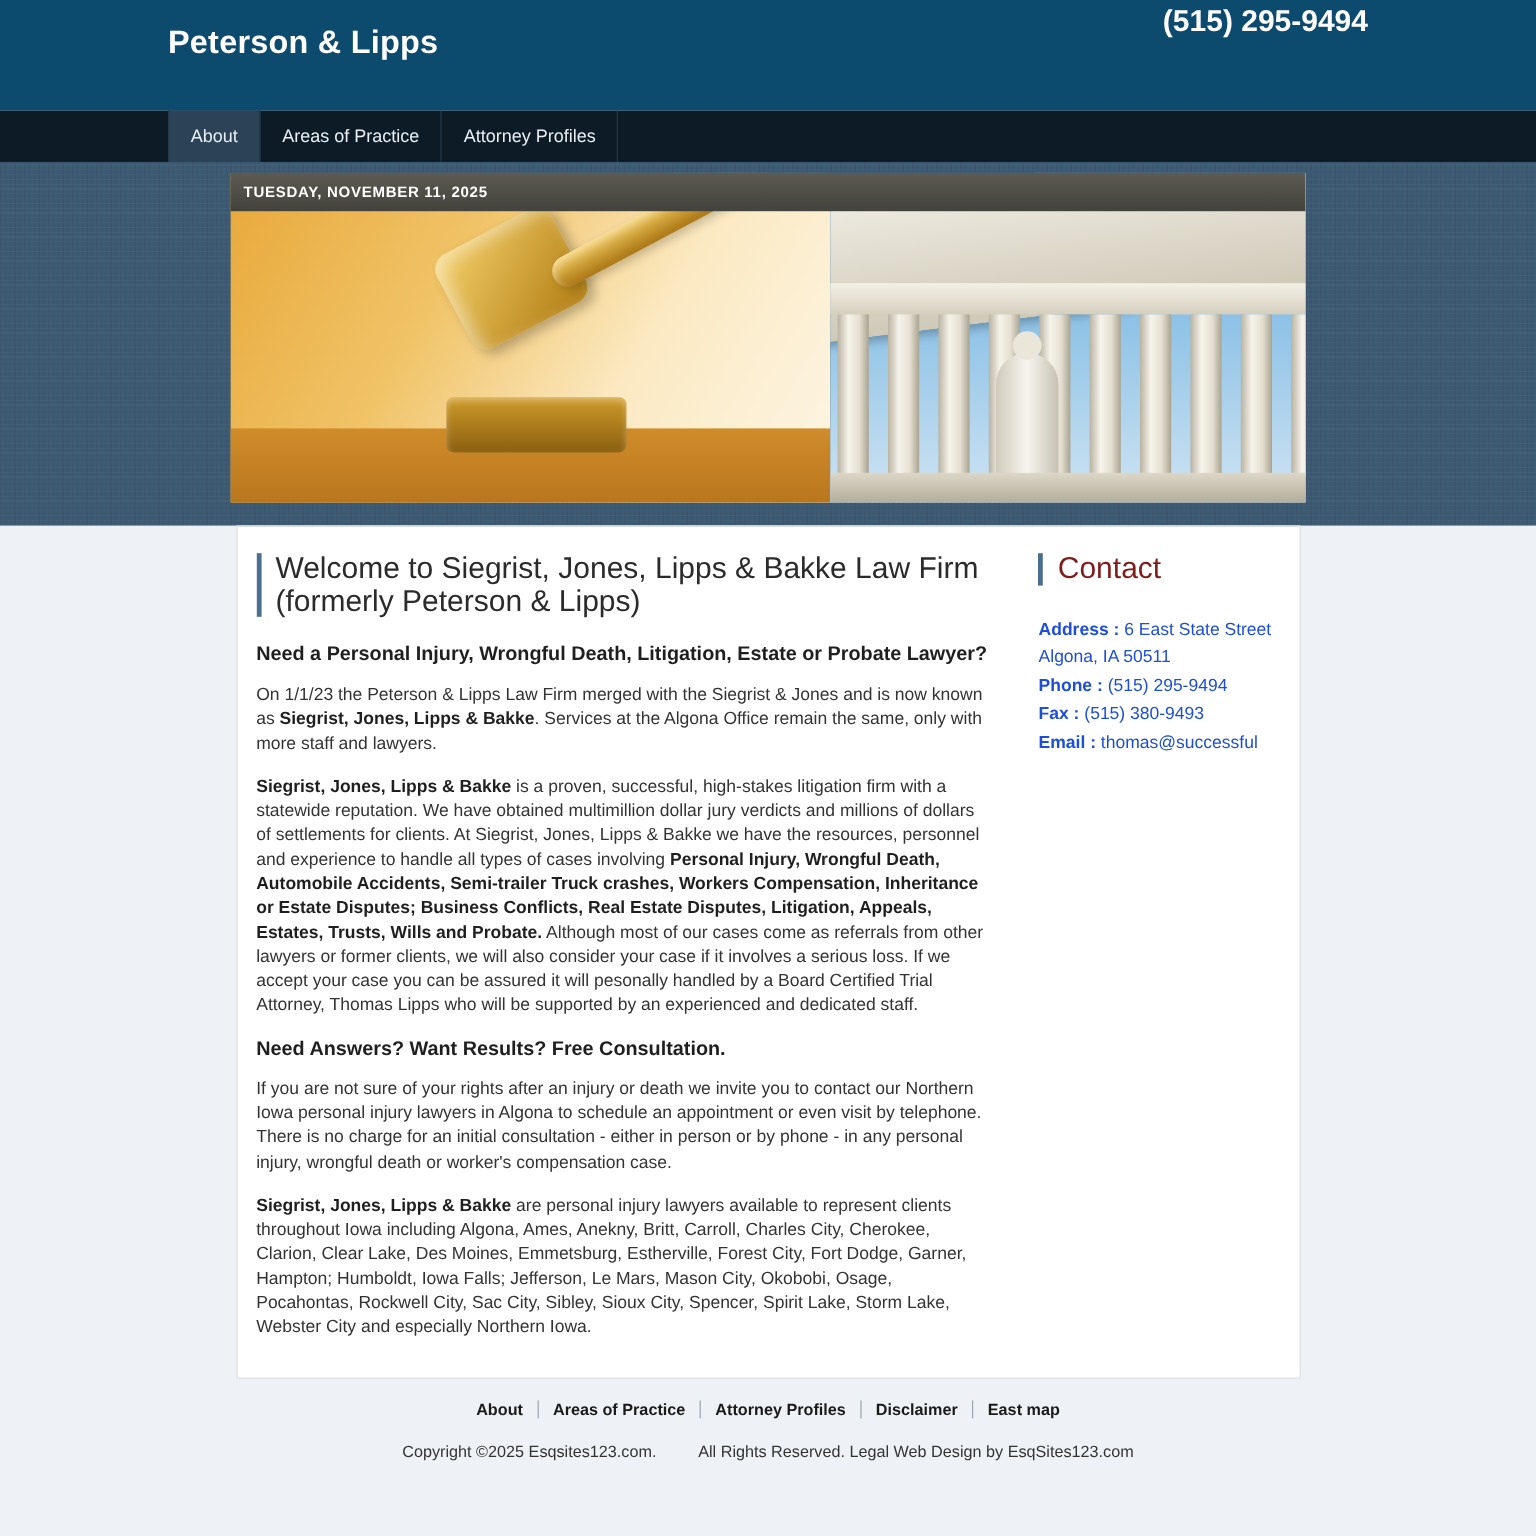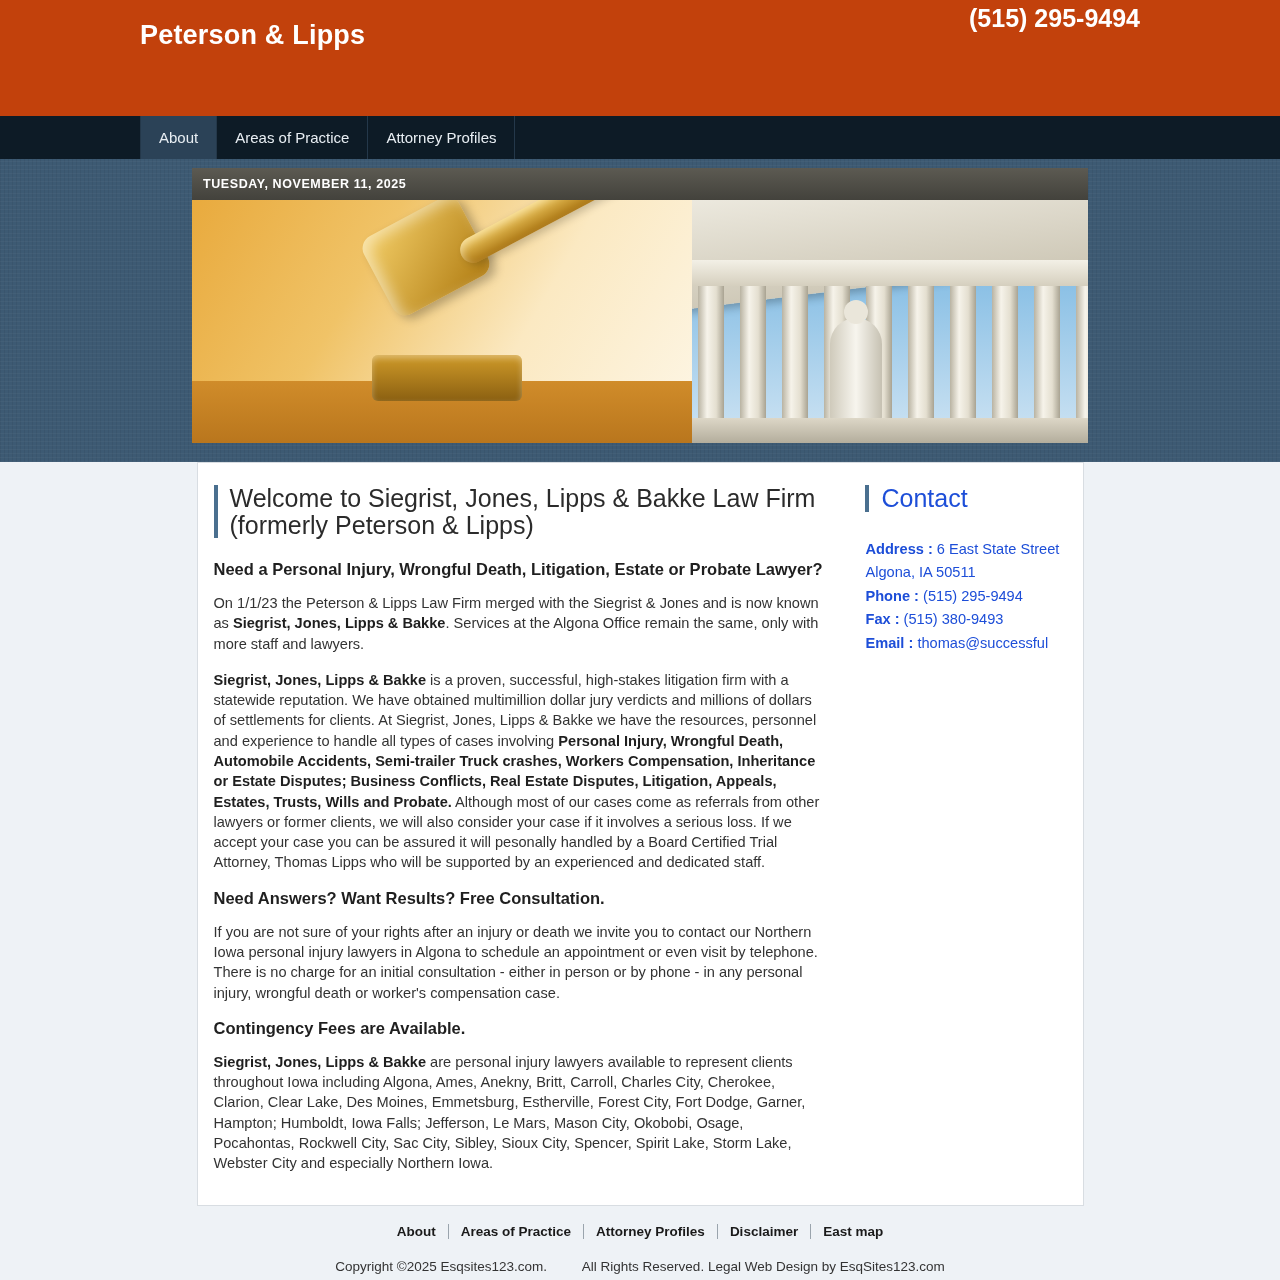--- a/index.html
+++ b/index.html
@@ -8,22 +8,22 @@
     width: 1280px;
     height: 1280px;
     font-family: "Liberation Sans", sans-serif;
     background: #eef2f6;
     color: #222;
     overflow: hidden;
   }
 
   
   .header {
-    background: #c2410c;
-    height: 116px;
+    background: #0c4a6e;
+    height: 92px;
     position: relative;
   }
   .brand {
     position: absolute;
     left: 140px;
     top: 20px;
     color: #ffffff;
     font-size: 27px;
     font-weight: bold;
     letter-spacing: 0.2px;
@@ -208,21 +208,21 @@
     font-size: 14.6px;
     line-height: 1.39;
     color: #333;
     margin: 0 16px 16px 0;
   }
   b, strong { font-weight: bold; color: #1f1f1f; }
 
   .side-h1 {
     font-size: 25px;
     font-weight: normal;
-    color: #1d4ed8;
+    color: #7f1d1d;
     border-left: 4px solid #4a6f8f;
     padding-left: 12px;
     margin: 0 0 26px 0;
     line-height: 1.06;
   }
   .side-line {
     font-size: 14.6px;
     line-height: 1.62;
     color: #1d4ed8;
   }
@@ -320,21 +320,20 @@
     <div class="h2">Need a Personal Injury, Wrongful Death, Litigation,  Estate or Probate Lawyer?</div>
 
     <p><span>On  1/1/23 the Peterson &amp; Lipps Law Firm merged with the Siegrist &amp; Jones and is now known as </span><b>Siegrist, Jones, Lipps &amp; Bakke</b><span>.  Services at the Algona Office remain the same, only with more staff and lawyers.</span></p>
 
     <p><b>Siegrist, Jones, Lipps &amp; Bakke</b><span> is a proven,  successful, high-stakes litigation firm with a statewide reputation.   We have  obtained multimillion dollar jury verdicts and millions of dollars of settlements for clients. At Siegrist, Jones, Lipps &amp; Bakke we have the resources, personnel and experience to handle all types of cases involving </span><b>Personal Injury, Wrongful Death, Automobile Accidents, Semi-trailer Truck crashes, Workers Compensation,  Inheritance or Estate Disputes; Business Conflicts, Real Estate Disputes, Litigation, Appeals, Estates, Trusts, Wills and Probate.</b><span>  Although most of our cases come as referrals from other lawyers or former clients, we will also consider your case if it involves a serious loss. If we accept your case you can be assured it will pesonally handled by a Board Certified Trial Attorney, Thomas Lipps who will be  supported by an experienced and  dedicated staff.</span></p>
 
     <div class="h2 spaced">Need Answers?  Want Results? Free Consultation.</div>
 
     <p>If you are not sure of your rights after an injury or death we invite you to contact our Northern Iowa personal injury lawyers in Algona to schedule an appointment or even visit by telephone. There is no charge for an initial consultation - either in person or by phone - in any personal injury, wrongful death or worker's compensation case.</p>
 
-    <div class="h2 spaced">Contingency Fees are Available.</div>
 
     <p><b>Siegrist, Jones, Lipps &amp; Bakke</b><span> are personal injury lawyers available to represent clients throughout Iowa including  Algona, Ames, Anekny,  Britt, Carroll, Charles City,  Cherokee, Clarion, Clear Lake,  Des Moines, Emmetsburg, Estherville, Forest City, Fort Dodge, Garner, Hampton; Humboldt, Iowa Falls; Jefferson, Le Mars, Mason City, Okobobi, Osage, Pocahontas,  Rockwell City, Sac City, Sibley, Sioux City, Spencer, Spirit Lake, Storm Lake, Webster City  and especially Northern Iowa.</span></p>
   </div>
 
   <div class="col-side">
     <h2 class="side-h1">Contact</h2>
     <div class="side-line">
       <span class="lbl">Address :</span>
       <span>6 East State Street</span><br>
       <span>Algona, IA 50511</span>

